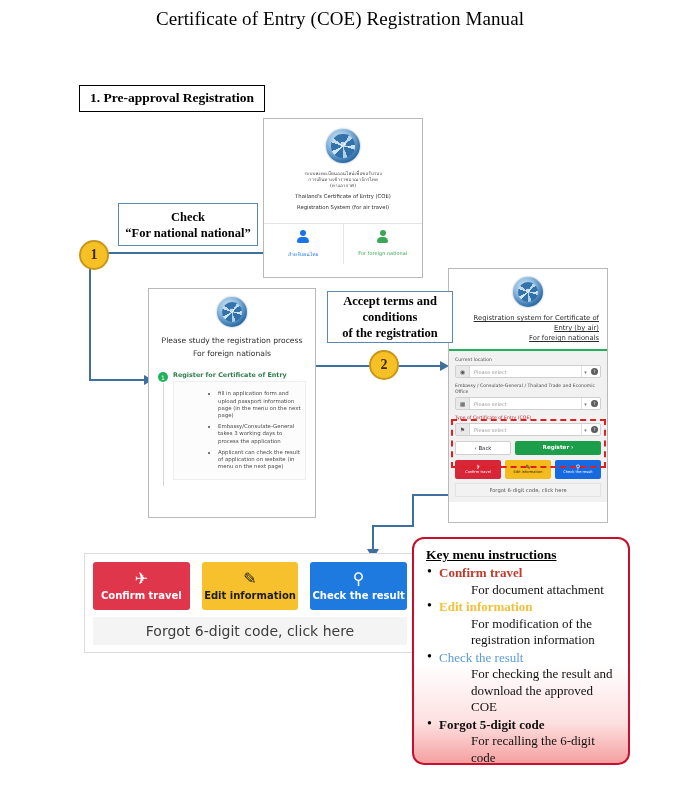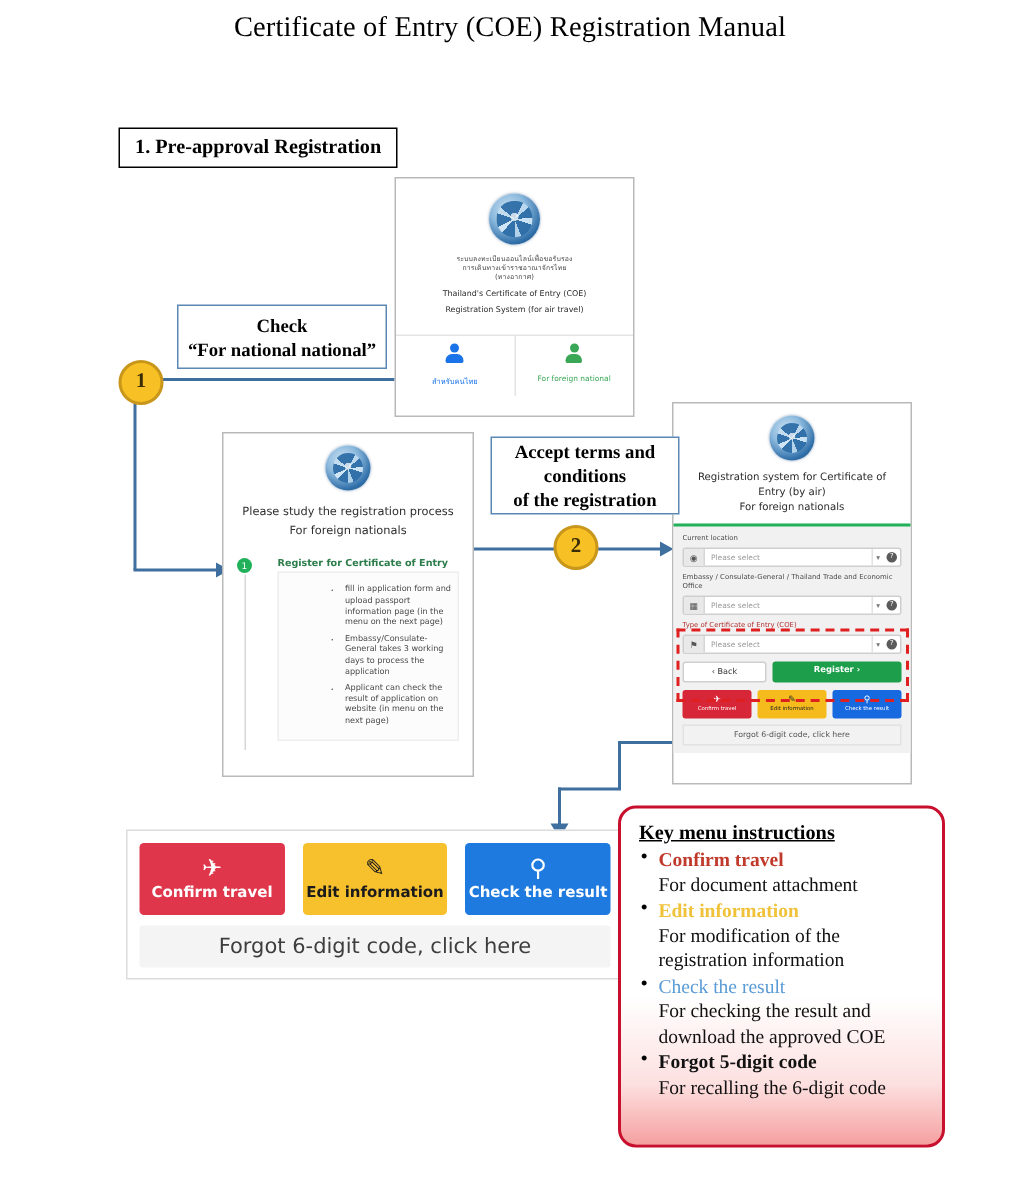--- a/index.html
+++ b/index.html
@@ -100,35 +100,35 @@
   .home-half { flex:1; text-align:center; padding:5px 0 6px; }
   .home-half + .home-half { border-left:1px solid #e4e4e4; }
   .home-label { font-family:"DejaVu Sans", sans-serif; font-size:5px; margin-top:3px; }
   .person { width:13px; height:13px; display:inline-block; position:relative; }
   .person::before{ content:""; position:absolute; left:3.4px; top:0; width:6px; height:6px; border-radius:50%; background:currentColor;}
   .person::after{ content:""; position:absolute; left:0.6px; top:6.6px; width:11.6px; height:6px; border-radius:5px 5px 2px 2px; background:currentColor;}
 
   
   #panel-study { left:148px; top:288px; width:168px; height:230px; }
   .study-h1 { font-family:"DejaVu Sans", sans-serif; font-size:7.6px; text-align:center; color:#2f2f2f; line-height:13px;}
-  .step-row { display:flex; gap:17px; margin-top:7px; position:relative;justify-content:space-between; }
+  .step-row { display:flex; gap:5px; margin-top:7px; position:relative;justify-content:space-between; }
   .step-dot {
     width:10px; height:10px; border-radius:50%; background:#20b15a; color:#fff;
     font-family:"DejaVu Sans", sans-serif; font-size:6px; display:flex;
     align-items:center; justify-content:center; flex:0 0 10px; margin-top:1px;
   }
   .step-head { font-family:"DejaVu Sans", sans-serif; font-size:6.4px; font-weight:bold; color:#2c7d4b; }
   .step-body { font-family:"DejaVu Sans", sans-serif; font-size:5.4px; line-height:7.2px; color:#4a4a4a;}
   .step-body li { margin-bottom:4px; }
   .rail { position:absolute; left:5px; top:12px; bottom:-6px; width:1px; background:#d7d7d7; }
   .card-box { background:#fcfcfc; border:1px solid #eee; padding:3px 4px; }
 
   
   #panel-reg { left:448px; top:268px; width:160px; height:255px; }
-  .reg-title { font-family:"DejaVu Sans", sans-serif; font-size:6.8px; text-align:center; color:#2b2b2b; line-height:10px;}
+  .reg-title { font-family:"DejaVu Sans", sans-serif; font-size:6.8px; text-align:right; color:#2b2b2b; line-height:10px;text-decoration:underline;}
   .reg-form { background:#f1f1f1; border-top:2px solid #20b15a; padding:6px 6px 5px; margin-top:6px;}
   .fl { font-family:"DejaVu Sans", sans-serif; font-size:4.6px; color:#4a4a4a; margin-bottom:2px; line-height:6px;}
   .fld { display:flex; align-items:stretch; background:#fff; border:1px solid #cfcfcf; border-radius:2px; height:13px; margin-bottom:5px;}
   .fld .ic { width:14px; background:#e9e9e9; border-right:1px solid #d6d6d6; display:flex; align-items:center; justify-content:center; font-size:6px; color:#555;}
   .fld .ph { flex:1; display:flex; align-items:center; padding-left:4px; font-family:"DejaVu Sans", sans-serif; font-size:5px; color:#9a9a9a;}
   .fld .cv { width:8px; display:flex; align-items:center; justify-content:center; font-size:5px; color:#777; border-left:1px solid #e2e2e2;}
   .fld .q { width:11px; display:flex; align-items:center; justify-content:center;}
   .qmark { width:7px; height:7px; border-radius:50%; background:#5b5b5b; color:#fff; font-family:"DejaVu Sans",sans-serif; font-size:4.5px; display:flex; align-items:center; justify-content:center;}
   .btn-row { display:flex; gap:4px; margin-top:2px; }
   .btn-back { flex:0 0 56px; background:#fff; border:1px solid #cfcfcf; border-radius:2px; text-align:center;
@@ -160,21 +160,21 @@
     position:absolute; left:412px; top:537px; width:218px; height:228px;
     border:2.5px solid #c8102e; border-radius:12px;
     background:linear-gradient(180deg,#ffffff 0%, #ffffff 56%, #fde0e0 82%, #f5a0a0 100%);
     padding:8px 10px 0 12px; z-index:5;
   }
   #key-box h4 { margin:0 0 2px 0; font-size:13.5px; text-decoration:underline; font-family:"Liberation Serif", serif;}
   .key-list { list-style:none; margin:0; padding:0; font-family:"Liberation Serif", serif; font-size:13px; line-height:16.5px;}
   .key-list > li { position:relative; padding-left:13px; margin-bottom:1px; }
   .key-list > li::before { content:"\2022"; position:absolute; left:1px; top:-1px; font-size:14px; }
   .key-term { font-weight:bold; }
-  .key-desc { display:block; font-weight:normal; color:#111; }
+  .key-desc { display:block; font-weight:normal; color:#111;margin-left:32px; }
 </style>
 </head>
 <body>
 
 <div class="page">
 
   <div class="doc-title">Certificate of Entry (COE) Registration Manual</div>
   <div class="section-tag">1. Pre-approval Registration</div>
 
   <div class="ln h" style="left:95px; top:252px; width:170px;"></div>

